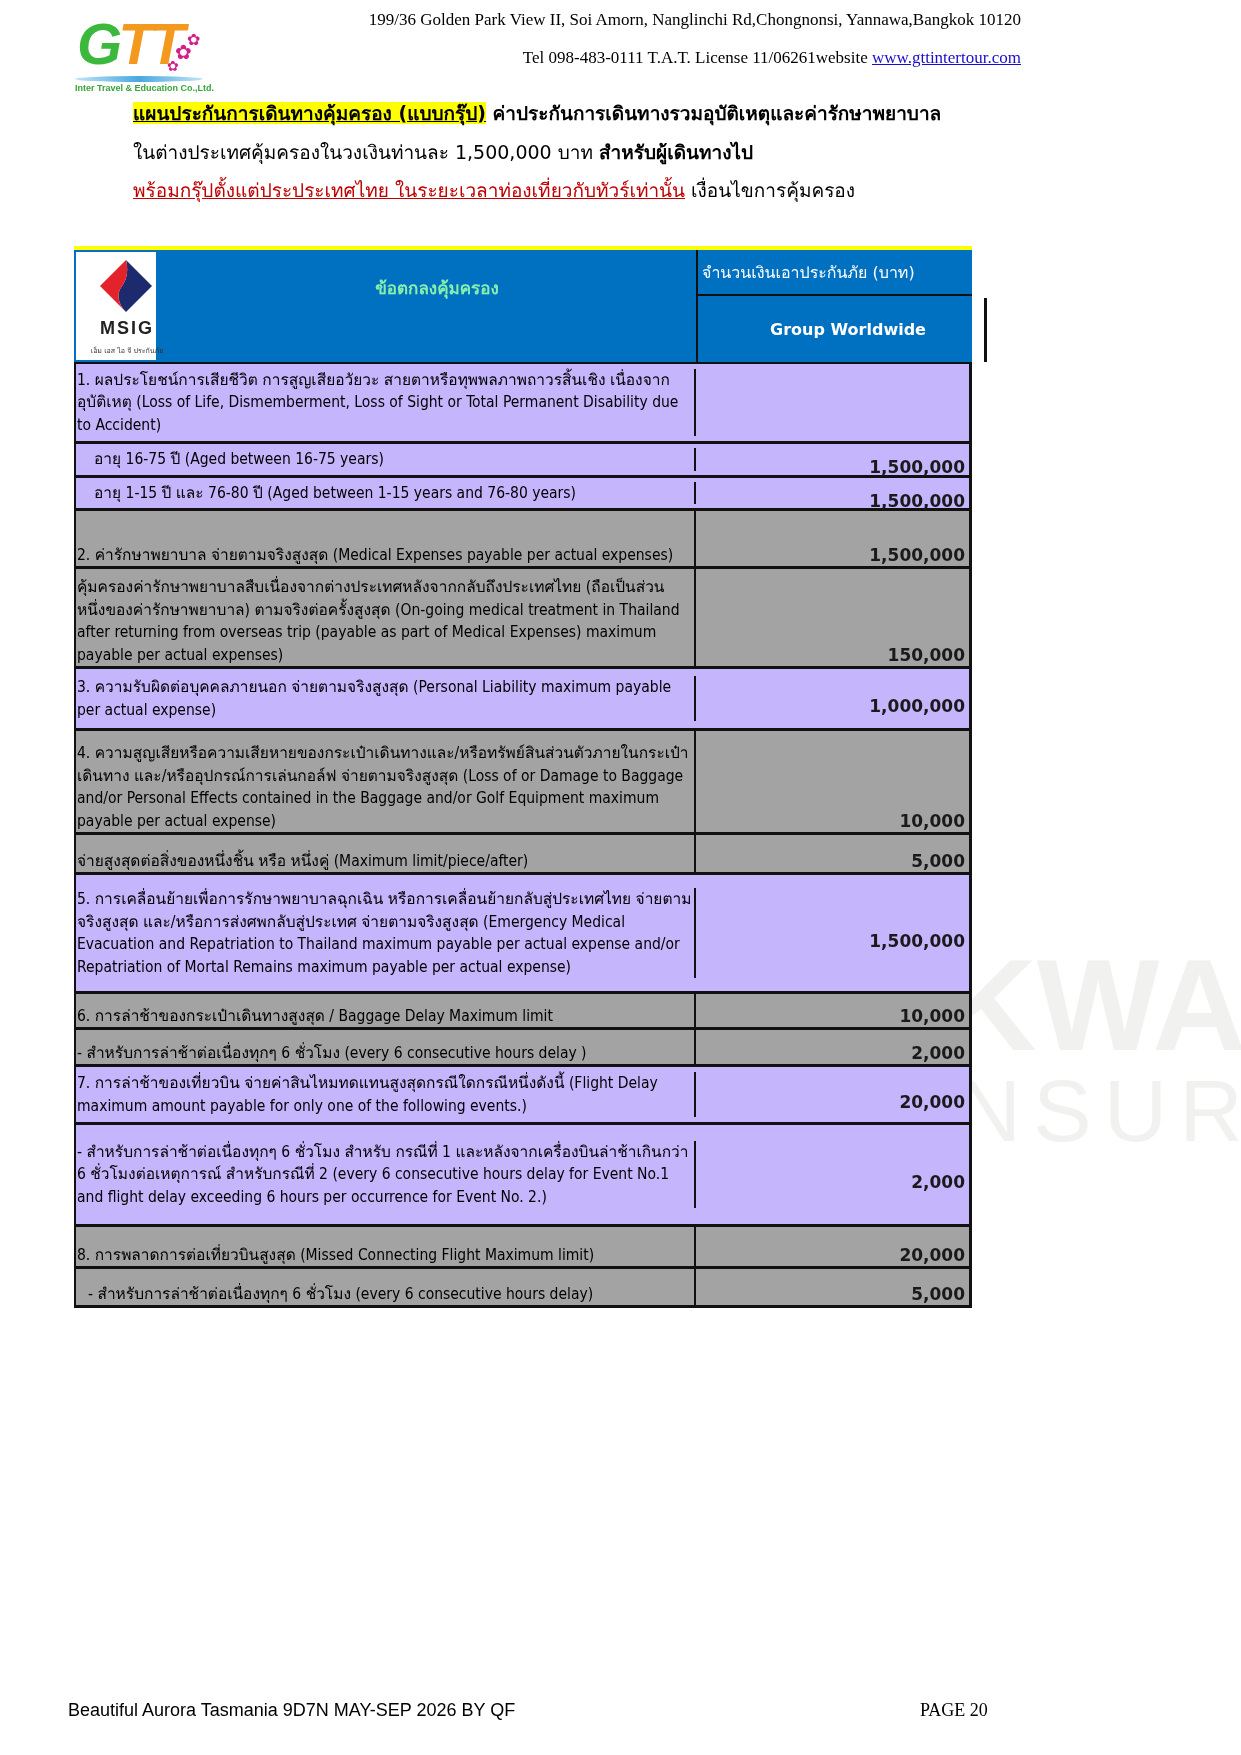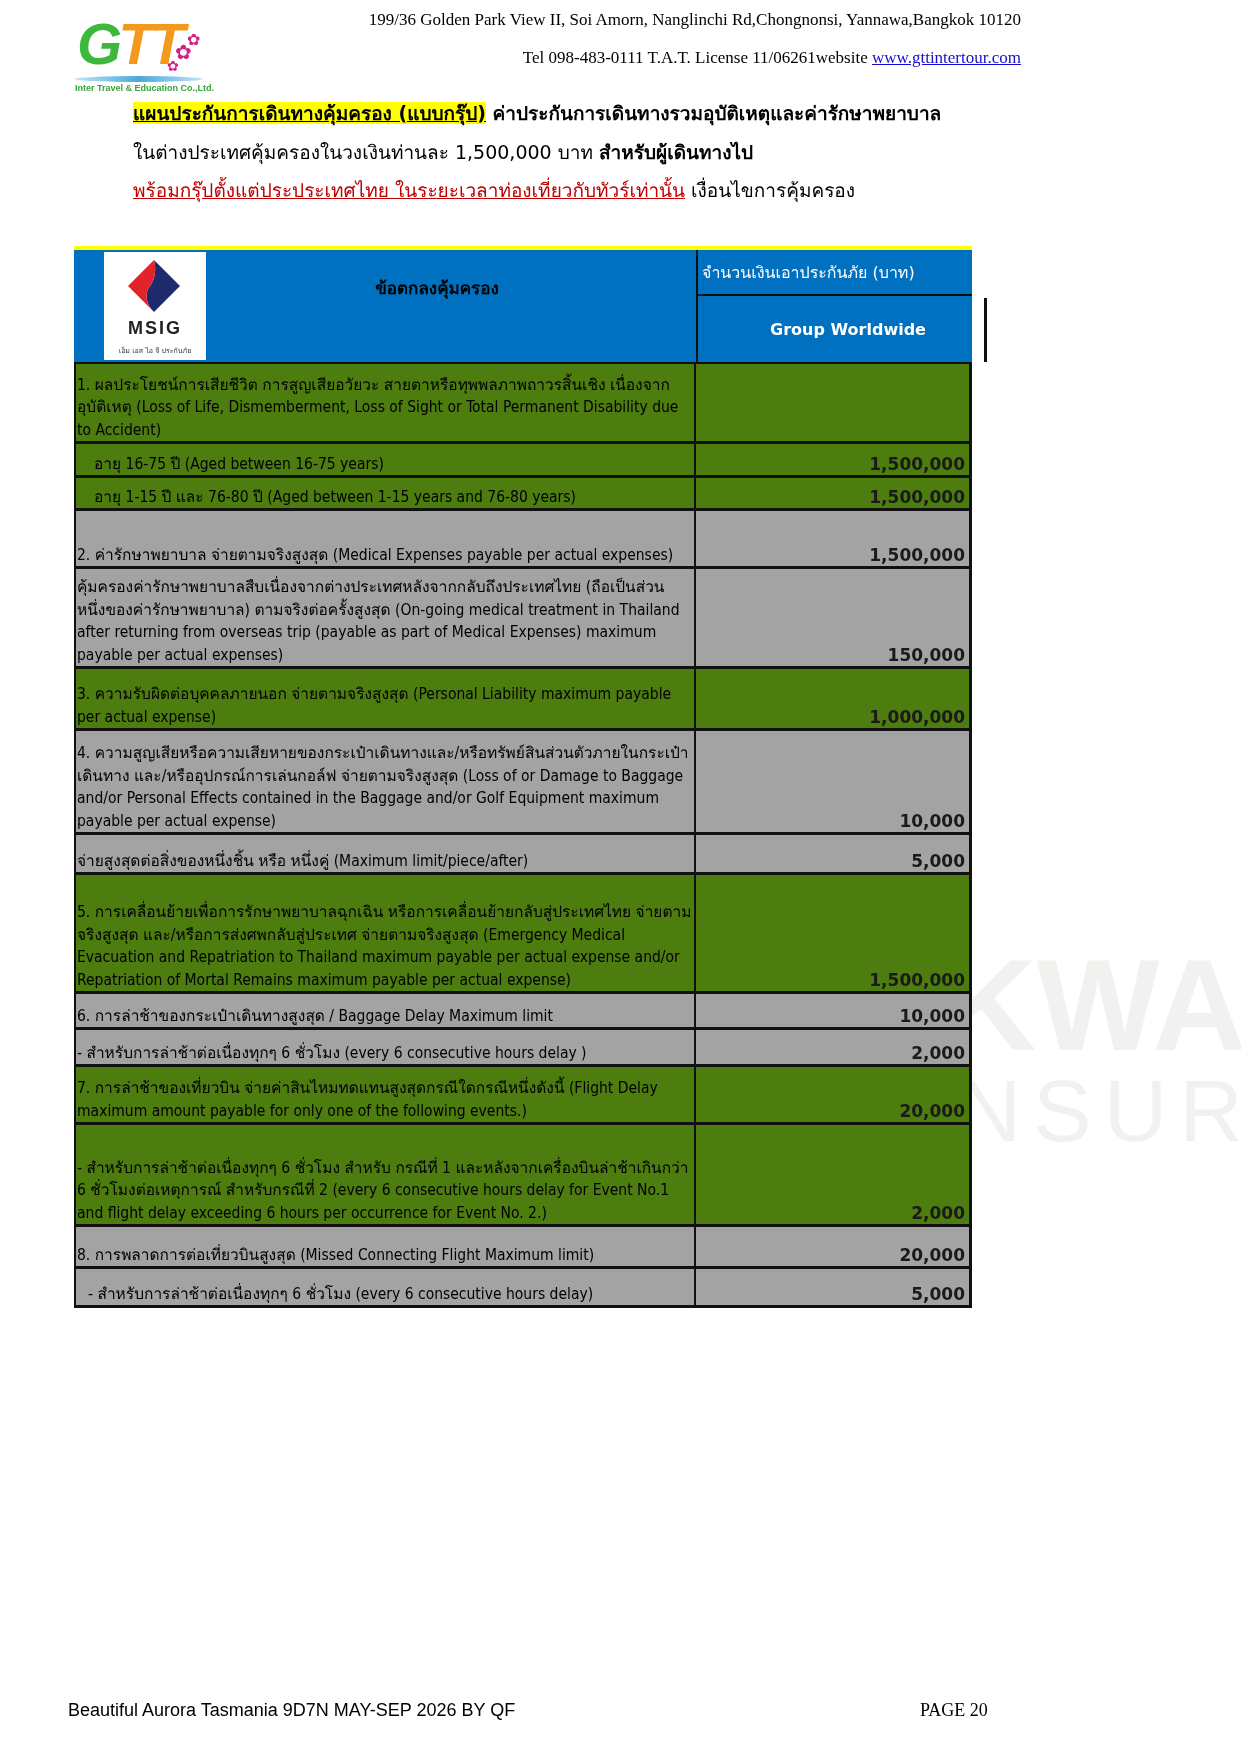--- a/index.html
+++ b/index.html
@@ -25,32 +25,32 @@
   .l2 { top:137px; }
   .l3 { top:175px; font-weight:normal; }
   .hl { background:#ffff00; text-decoration:underline; }
   .red { color:#c00000; text-decoration:underline; }
   .bold { font-weight:bold; }
 
   
   .tbl { position:absolute; left:74px; top:246px; width:898px; }
   .yellowline { position:absolute; left:0; top:0; width:898px; height:4px; background:#ffff00; }
   .hdr { position:absolute; left:0; top:4px; width:898px; height:112px; background:#0070c0; }
-  .msig { position:absolute; left:2px; top:2px; width:102px; height:108px; background:#fff;margin-left:28px; }
+  .msig { position:absolute; left:2px; top:2px; width:80px; height:108px; background:#fff; }
   .msig .mark { position:absolute; left:22px; top:6px; width:56px; height:56px; }
   .msig .name { position:absolute; left:0; top:66px; width:102px; text-align:center; font-family:"Liberation Sans", sans-serif; font-weight:bold; font-size:18px; color:#222; letter-spacing:2px; }
   .msig .tag { position:absolute; left:0; top:93px; width:102px; text-align:center; font-size:7px; color:#333; }
-  .hdr-left-title { position:absolute; left:104px; top:24px; width:518px; text-align:center; color:#000000; font-weight:bold; font-size:17px; }
+  .hdr-left-title { position:absolute; left:104px; top:24px; width:518px; text-align:center; color:#86efac; font-weight:bold; font-size:17px; }
   .hdr-right { position:absolute; left:622px; top:0; width:276px; height:112px; border-left:2px solid #111; box-sizing:border-box; }
   .hdr-right-top { position:absolute; left:0; top:0; width:274px; height:46px; color:#fff; font-weight:normal; font-size:16px; padding:10px 0 0 4px; box-sizing:border-box; border-bottom:2px solid #111; }
   .hdr-right-bot { position:absolute; left:14px; top:48px; width:272px; height:64px; color:#fff; font-weight:bold; font-size:16px; text-align:center; line-height:64px; border-right:3px solid #111; }
 
   .rows { position:absolute; left:0; top:116px; width:898px; border-left:2px solid #111; border-right:3px solid #111; box-sizing:border-box; border-top:2px solid #111; }
   .row { display:flex; border-bottom:3px solid #111; box-sizing:border-box; }
-  .row.green { background:#4d7c0f; }
+  .row.green { background:#c4b5fd;align-items:center; }
   .row.cream { background:#a3a3a3;justify-content:space-between; }
   .row .desc { width:620px; border-right:2px solid #111; font-family:"DejaVu Sans Condensed","DejaVu Sans", sans-serif; font-size:15.5px; line-height:22.5px; padding:0 2px 0 1px; box-sizing:border-box; display:flex; flex-direction:column; justify-content:flex-end; }
   .row .amt { flex:1; font-family:"DejaVu Sans", sans-serif; font-weight:bold; font-size:17px; text-align:right; padding:16px 4px 1px 0; box-sizing:border-box; display:flex; align-items:flex-end; justify-content:flex-end; color:#1a1a1a; }
   .indent1 { padding-left:18px !important; }
   .indent2 { padding-left:12px !important; }
 
   
   .wm { position:absolute; pointer-events:none; font-family:"Liberation Sans", sans-serif; color:rgba(140,150,120,0.12); white-space:nowrap; }
   .wm1 { left:560px; top:930px; font-size:130px; font-weight:bold; }
   .wm2 { left:480px; top:1060px; font-size:88px; letter-spacing:12px; }

